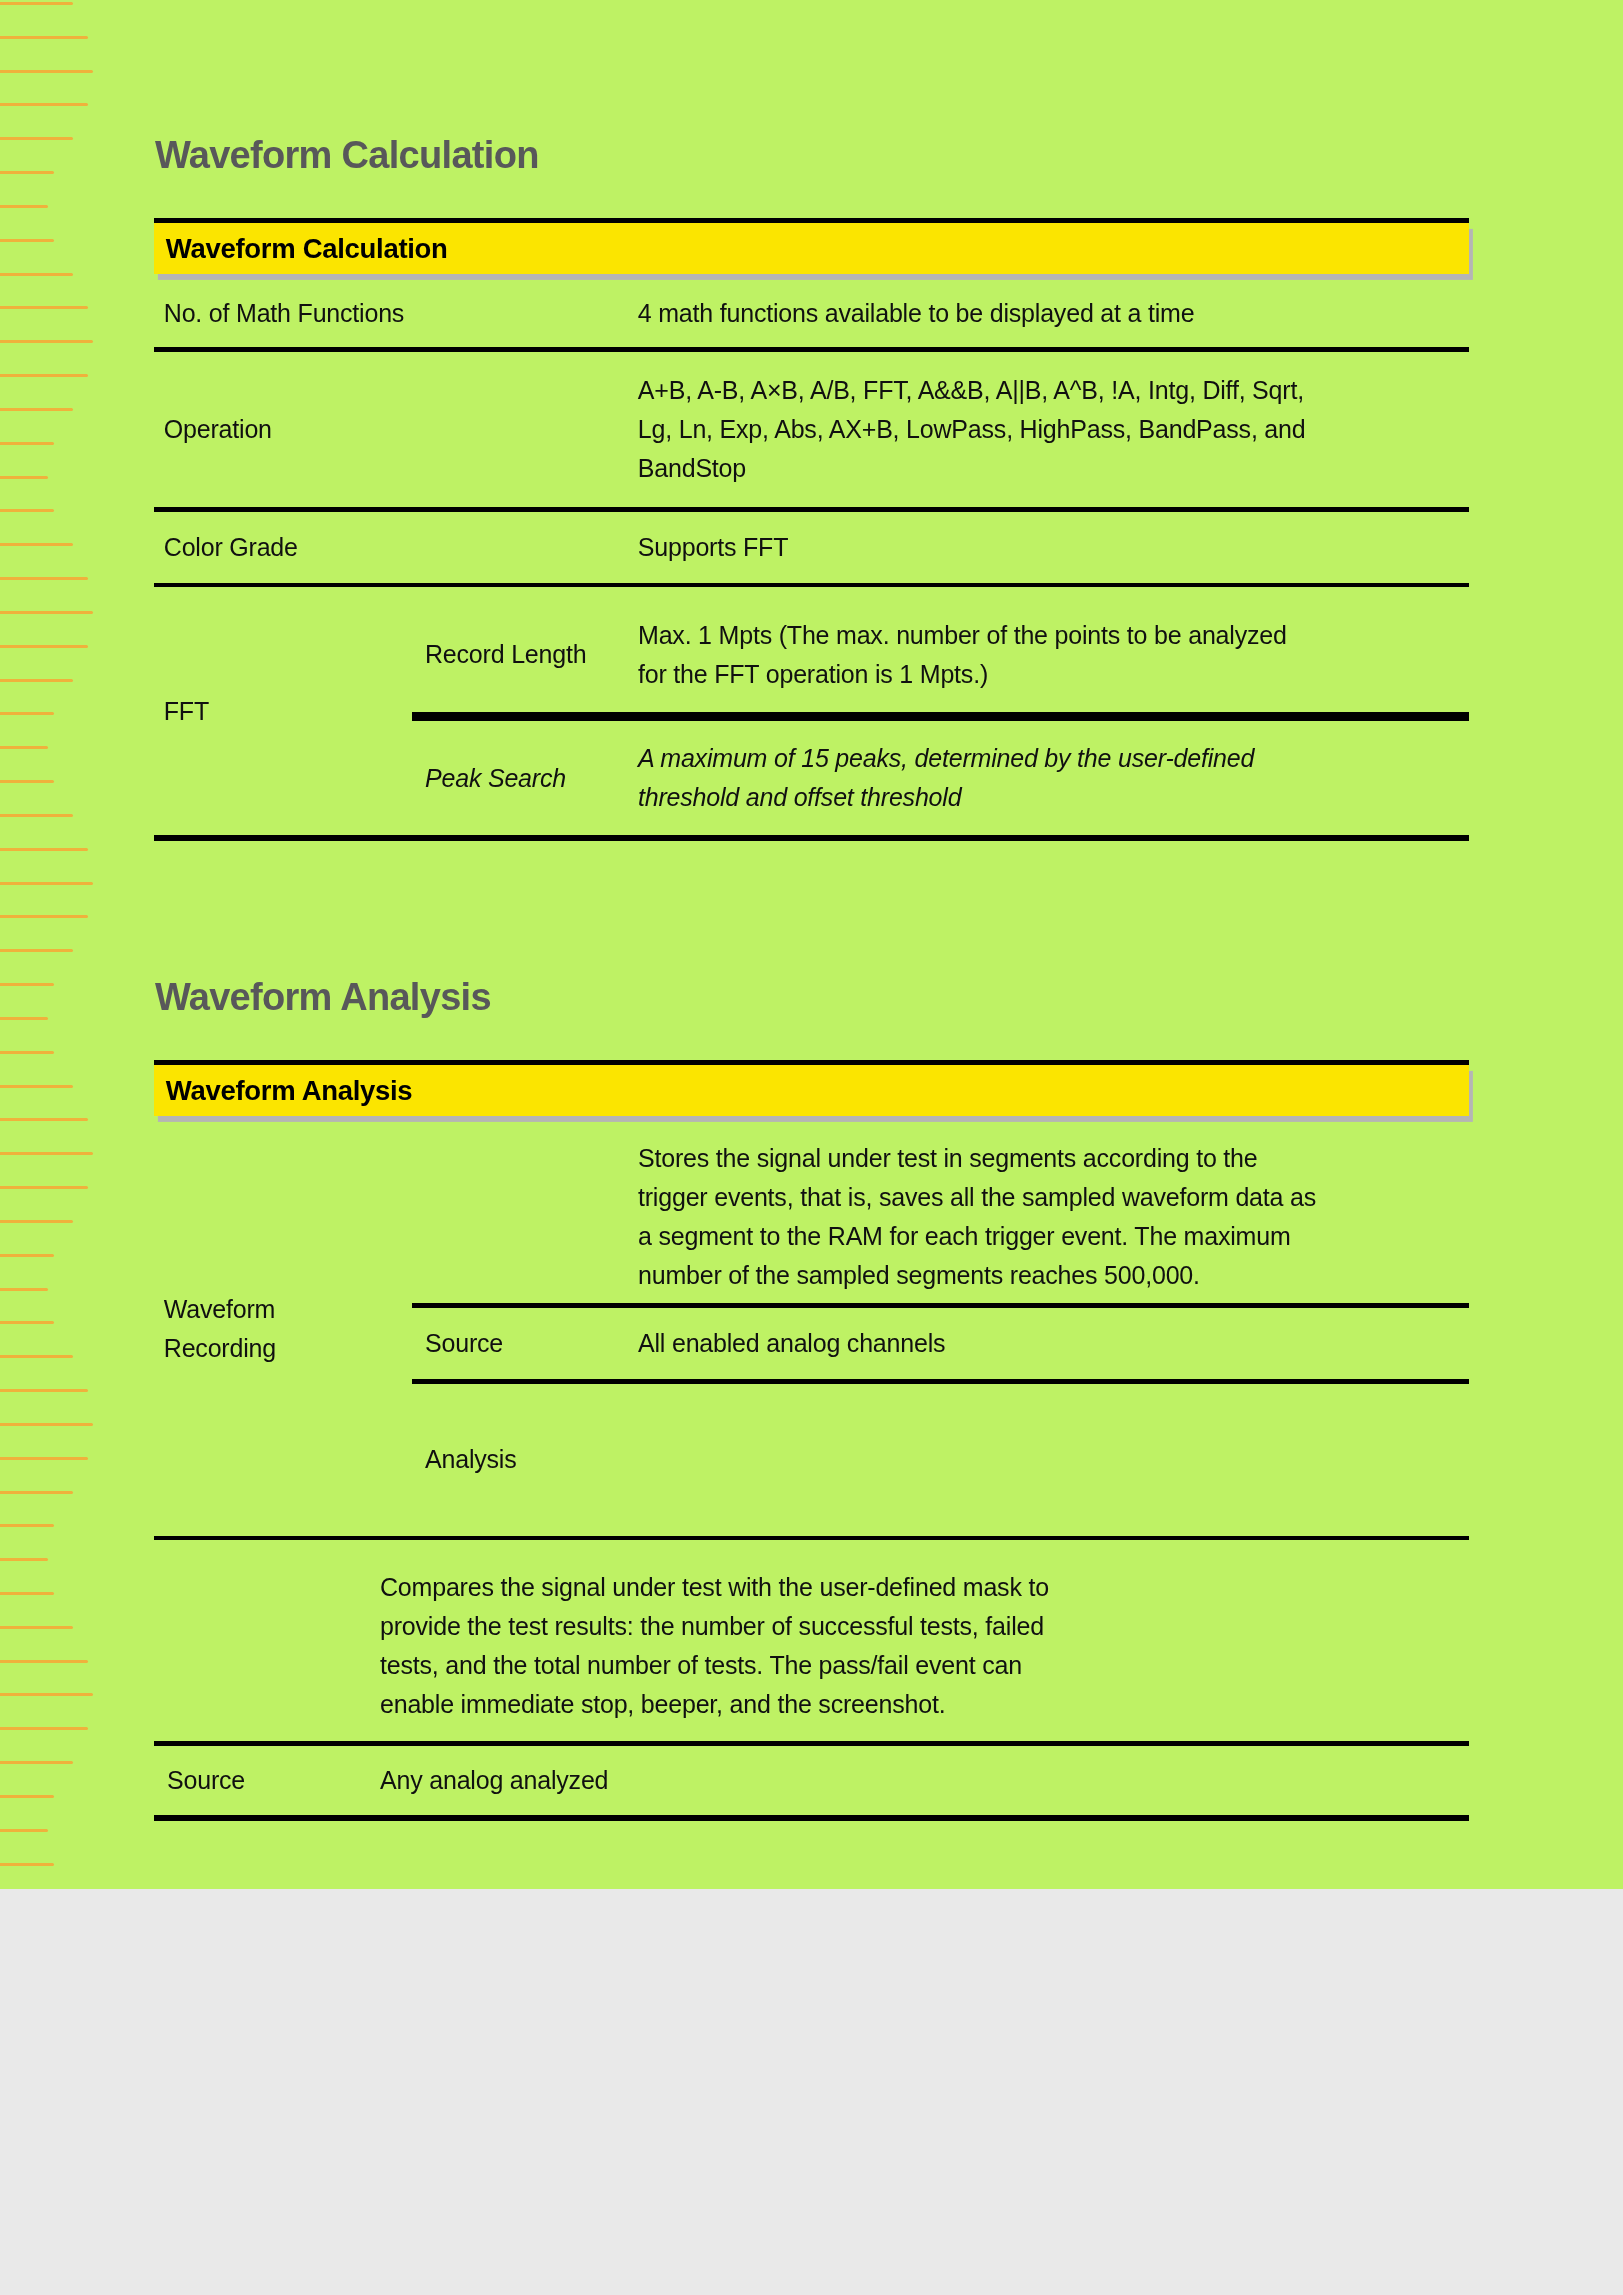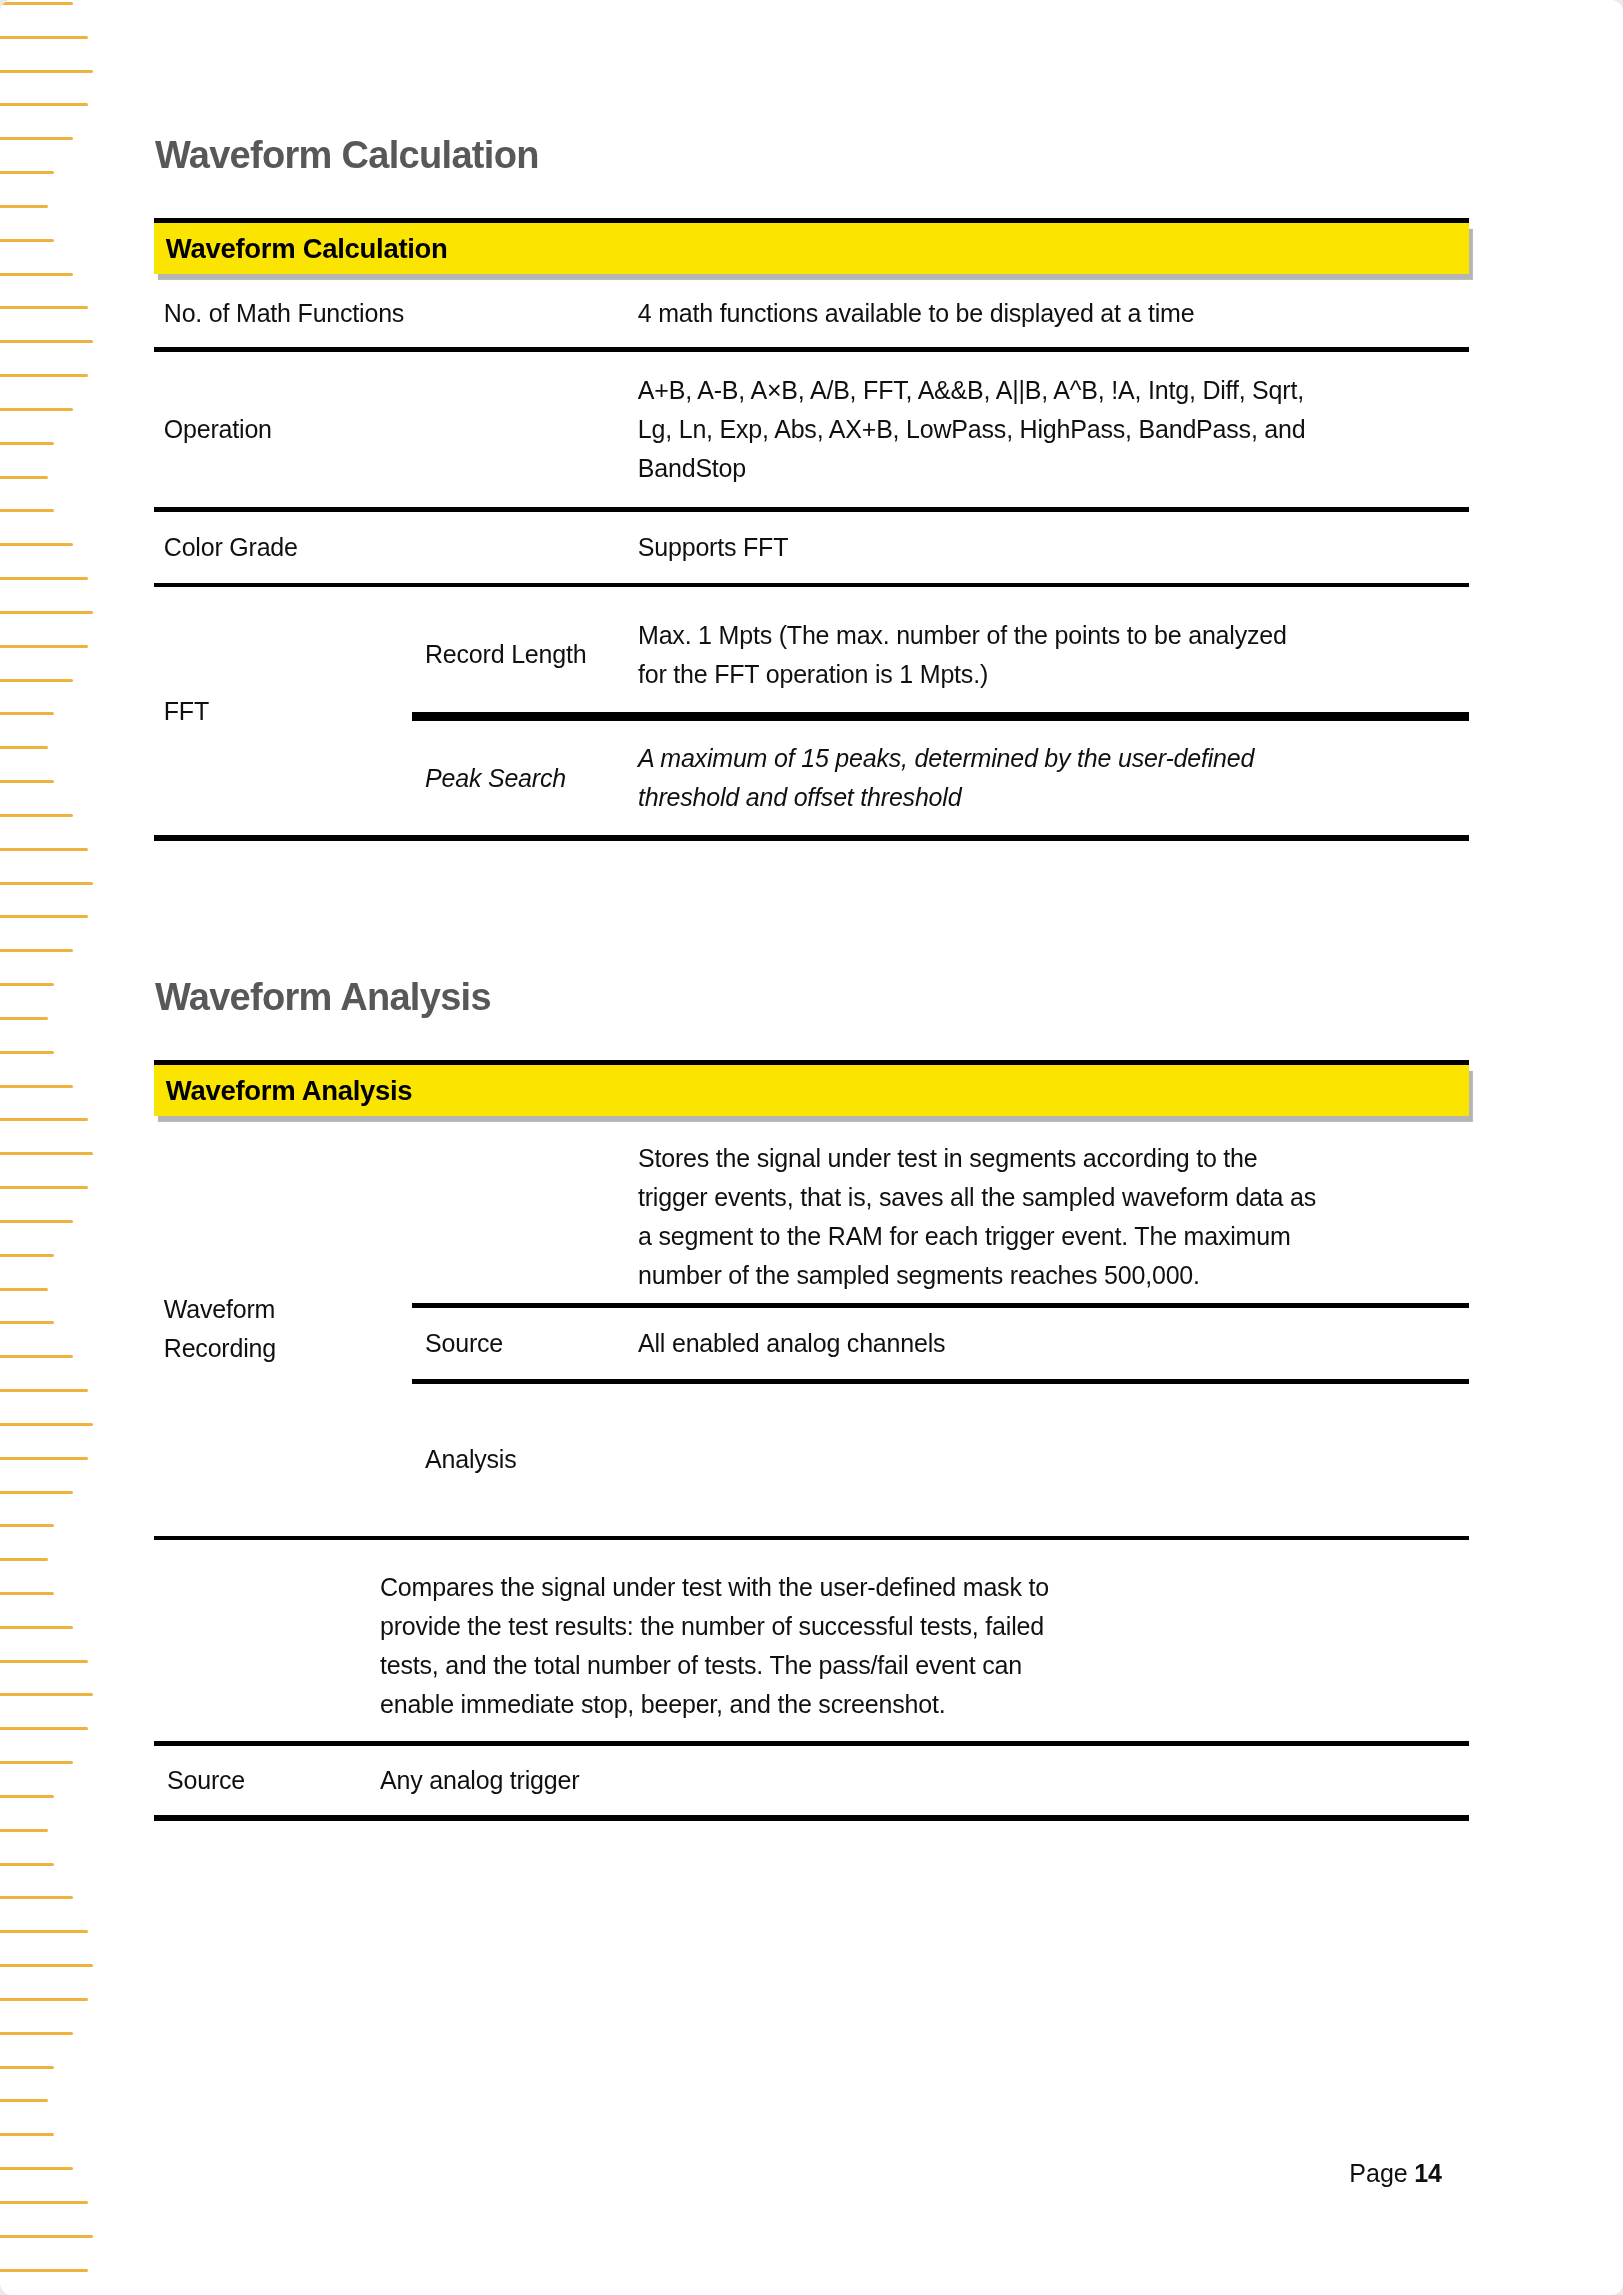--- a/index.html
+++ b/index.html
@@ -7,26 +7,25 @@
     --stripe:#efb23c;
     --shadow:#b5b5b5;
     --heading:#58585a;
     --ink:#101010;
     --rule:#000000;
   }
   *{margin:0;padding:0;box-sizing:border-box;}
   html,body{background:#e9e9e9;}
   .page{
     position:relative;
-    width:1623px;height:2295px;
-    background:#ffffff;
+    width:1623px;height:1889px;
+    background:#bef264;
     overflow:hidden;
     font-family:"Liberation Sans", sans-serif;
     color:var(--ink);
-    border-radius:12px;
   }
   
   .stripes{position:absolute;left:0;top:0;width:105px;height:2295px;}
   .stripe{
     position:absolute;left:0;height:3.3px;
     background:var(--stripe);
     border-radius:0 2px 2px 0;
   }
   
   .section-heading{
@@ -245,21 +244,21 @@
         <div class="subrow rh-pf-desc">
           <div class="m-label"></div>
           <div class="m-value">Compares the signal under test with the user-defined mask to
 provide the test results: the number of successful tests, failed
 tests, and the total number of tests. The pass/fail event can
 enable immediate stop, beeper, and the screenshot.</div>
         </div>
         <div class="hr"></div>
         <div class="subrow rh-pf-source">
           <div class="m-label">Source</div>
-          <div class="m-value">Any analog trigger</div>
+          <div class="m-value">Any analog analyzed</div>
         </div>
       </div>
     </div>
     <div class="rule-bottom"></div>
   </div>
 
   <div class="footer">
     <span>Page</span><span class="num">14</span>
   </div>
 

